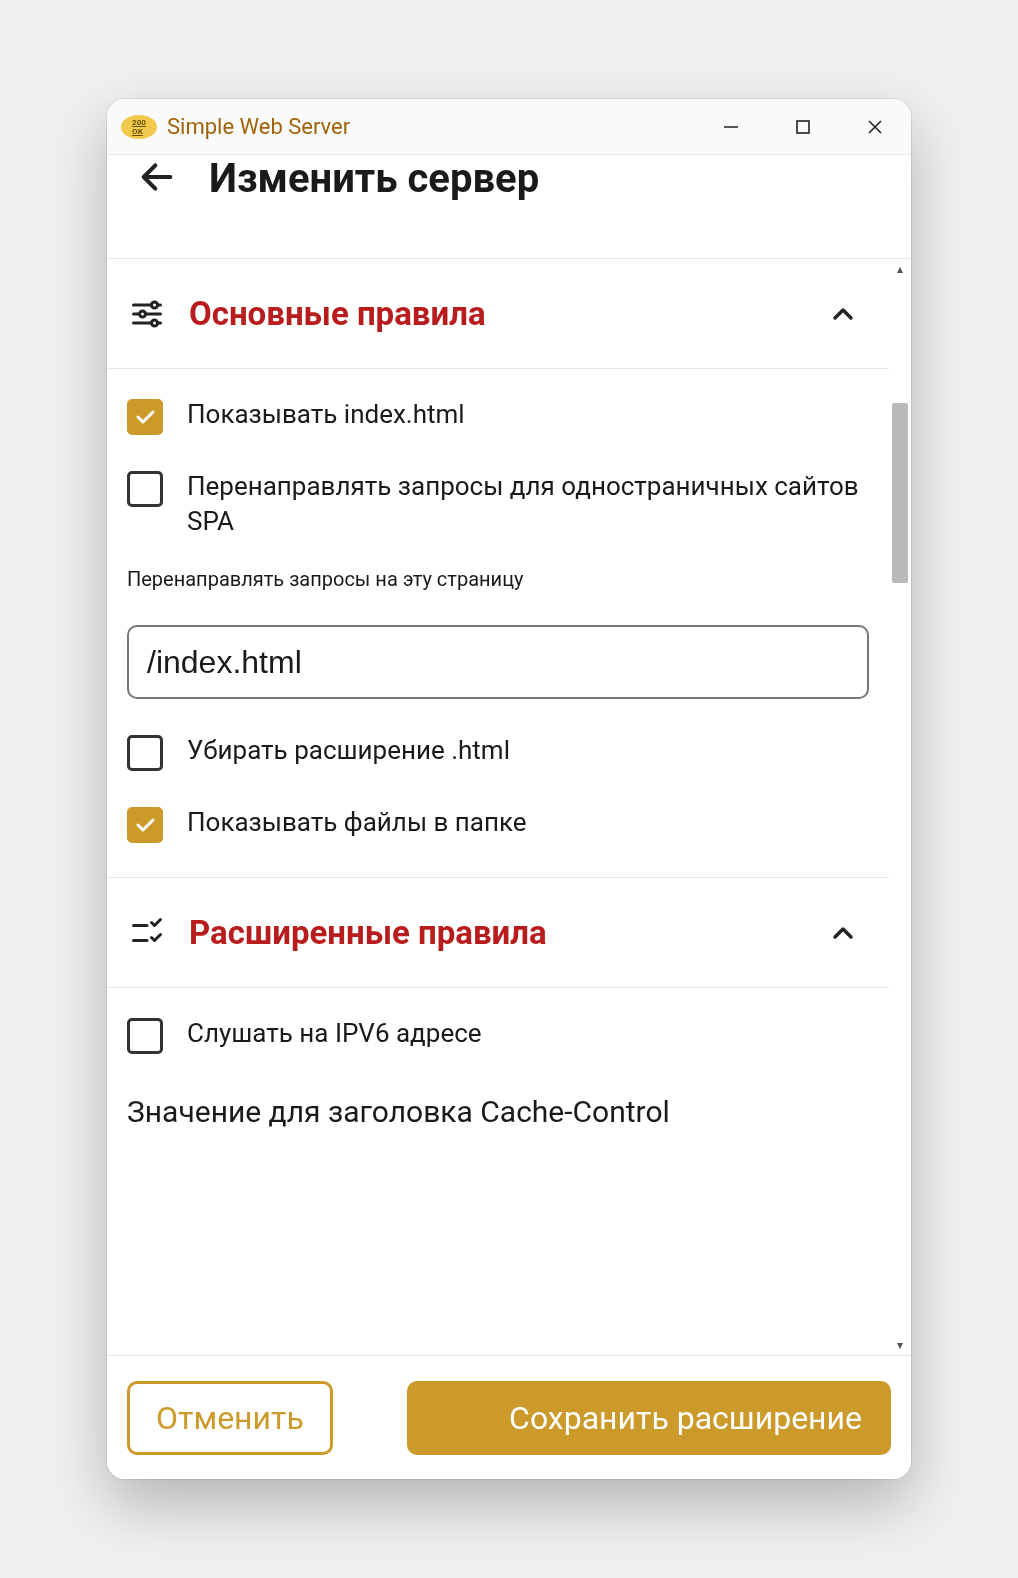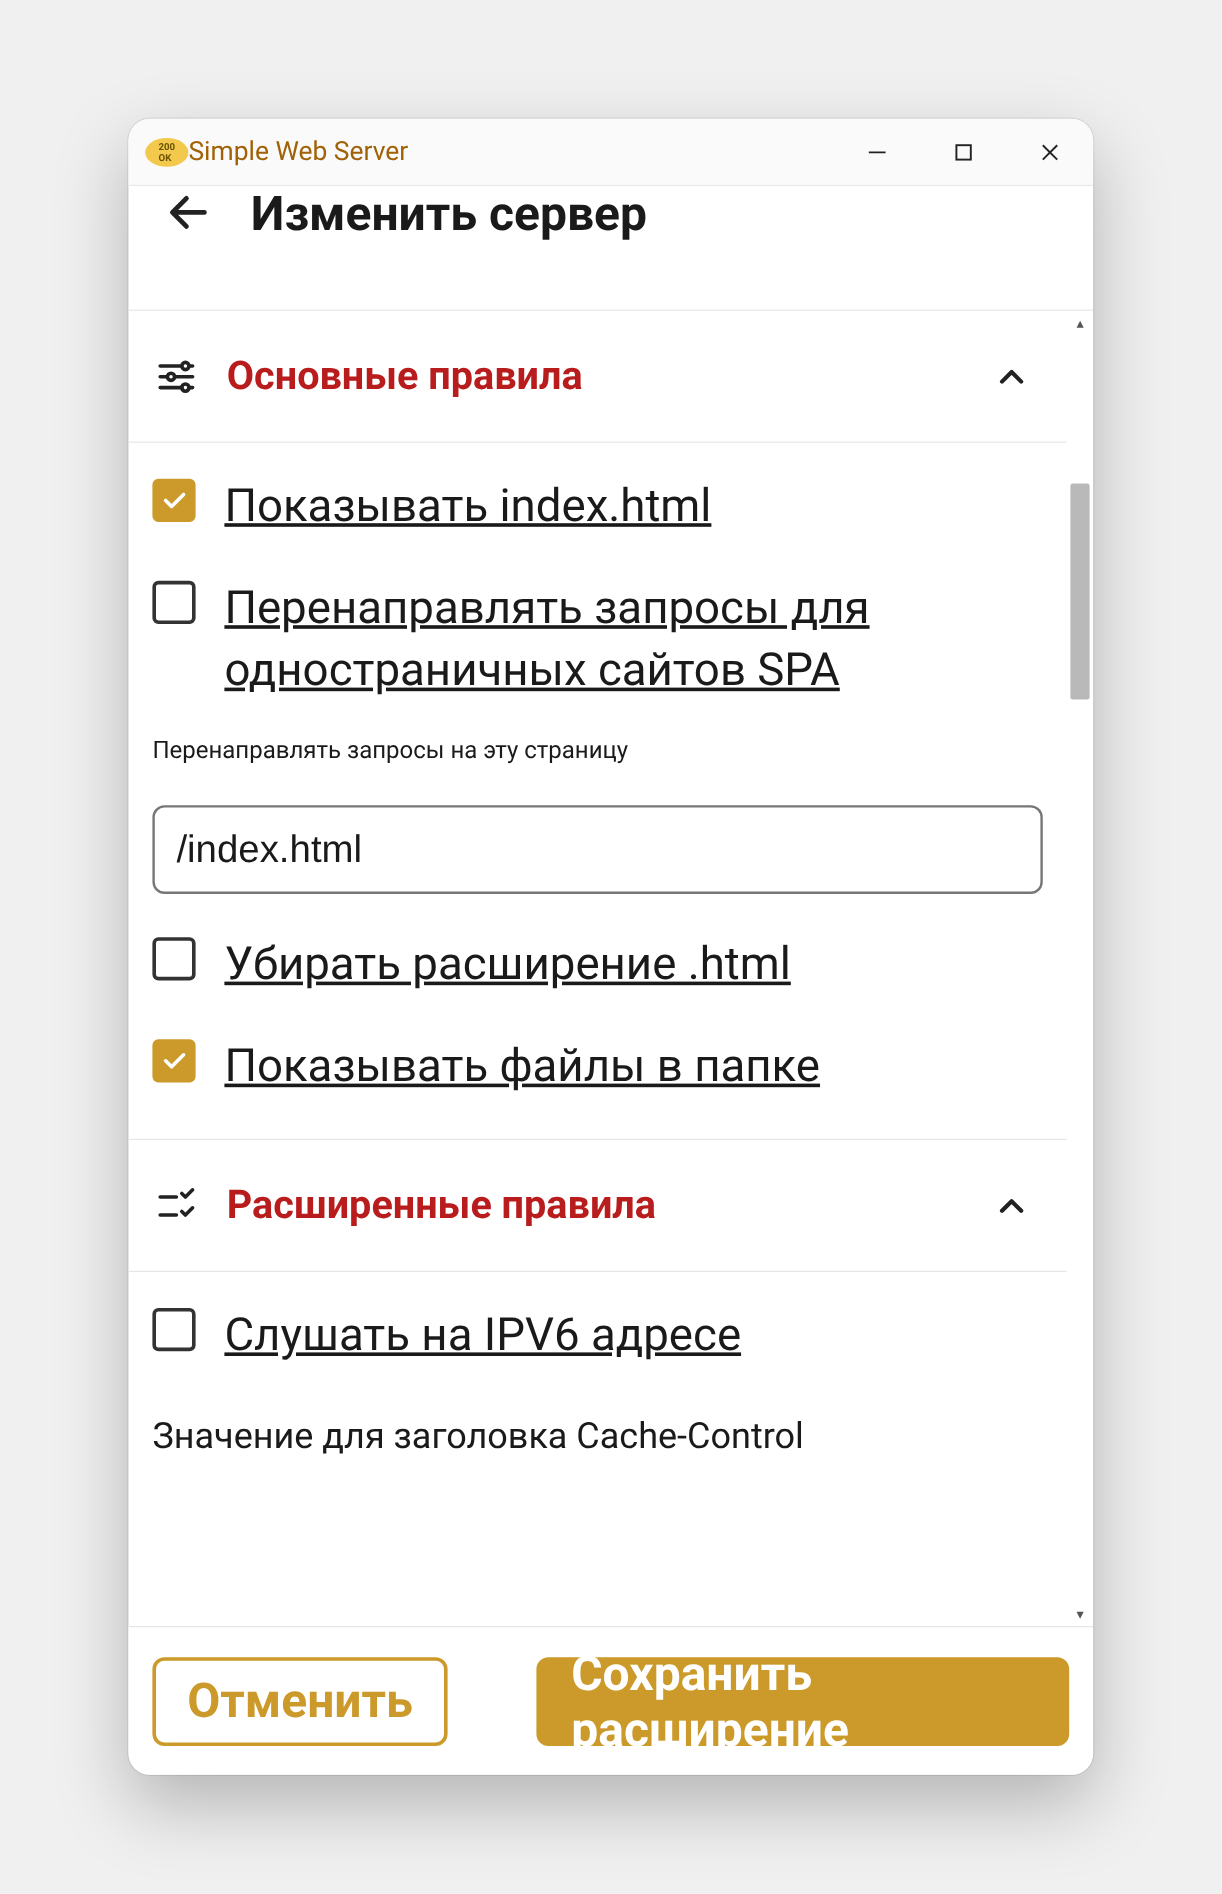--- a/index.html
+++ b/index.html
@@ -31,21 +31,23 @@
     padding: 0 0 0 14px;
     border-bottom: 1px solid #e8e8e8;
     background: #fafafa;
   }
   .app-icon {
     width: 36px; height: 24px;
     border-radius: 50%;
     background: #f2c94c;
     display:flex;align-items:center;justify-content:center;
     font-size:8px;font-weight:700;color:#6a5200;
+    margin-right: 10px;
     flex-shrink:0;
+    text-decoration:underline;
   }
   .titlebar-title {
     font-size: 22px;
     color: #a16207;
     flex: 0 0 auto;
   }
   .titlebar-spacer { flex: 1; }
   .win-btn {
     width: 72px; height: 56px;
     display:flex;align-items:center;justify-content:center;
@@ -141,24 +143,23 @@
     color:#fff;
     margin-top:2px;
   }
   .checkbox.checked {
     background:#cc9a2a;
     border-color:#cc9a2a;
   }
   .checkbox svg{width:24px;height:24px;display:none;}
   .checkbox.checked svg{display:block;}
   .check-label {
-    font-size: 38px;
+    font-size: 26px;
     color:#1a1a1a;
     line-height:1.35;
-    text-decoration:underline;
   }
   .field-label {
     font-size: 20px;
     color:#1a1a1a;
     margin-top: -6px;
   }
   .text-input {
     width: 100%;
     height: 74px;
     border: 2px solid #777;
@@ -181,22 +182,22 @@
     border-top: 1px solid #e6e6e6;
     display:flex;
     align-items:center;
     padding: 0 20px;
     gap: 74px;
     background:#fff;
   }
   .btn {
     height: 74px;
     border-radius: 10px;
-    font-size: 40px;
-    font-weight: 700;
+    font-size: 32px;
+    font-weight: 400;
     display:flex;align-items:center;justify-content:flex-end;
     padding: 0 26px;
     cursor:pointer;
   }
   .btn-outline {
     border: 3px solid #cc9a2a;
     color:#cc9a2a;
     background:#fff;
   }
   .btn-primary {

